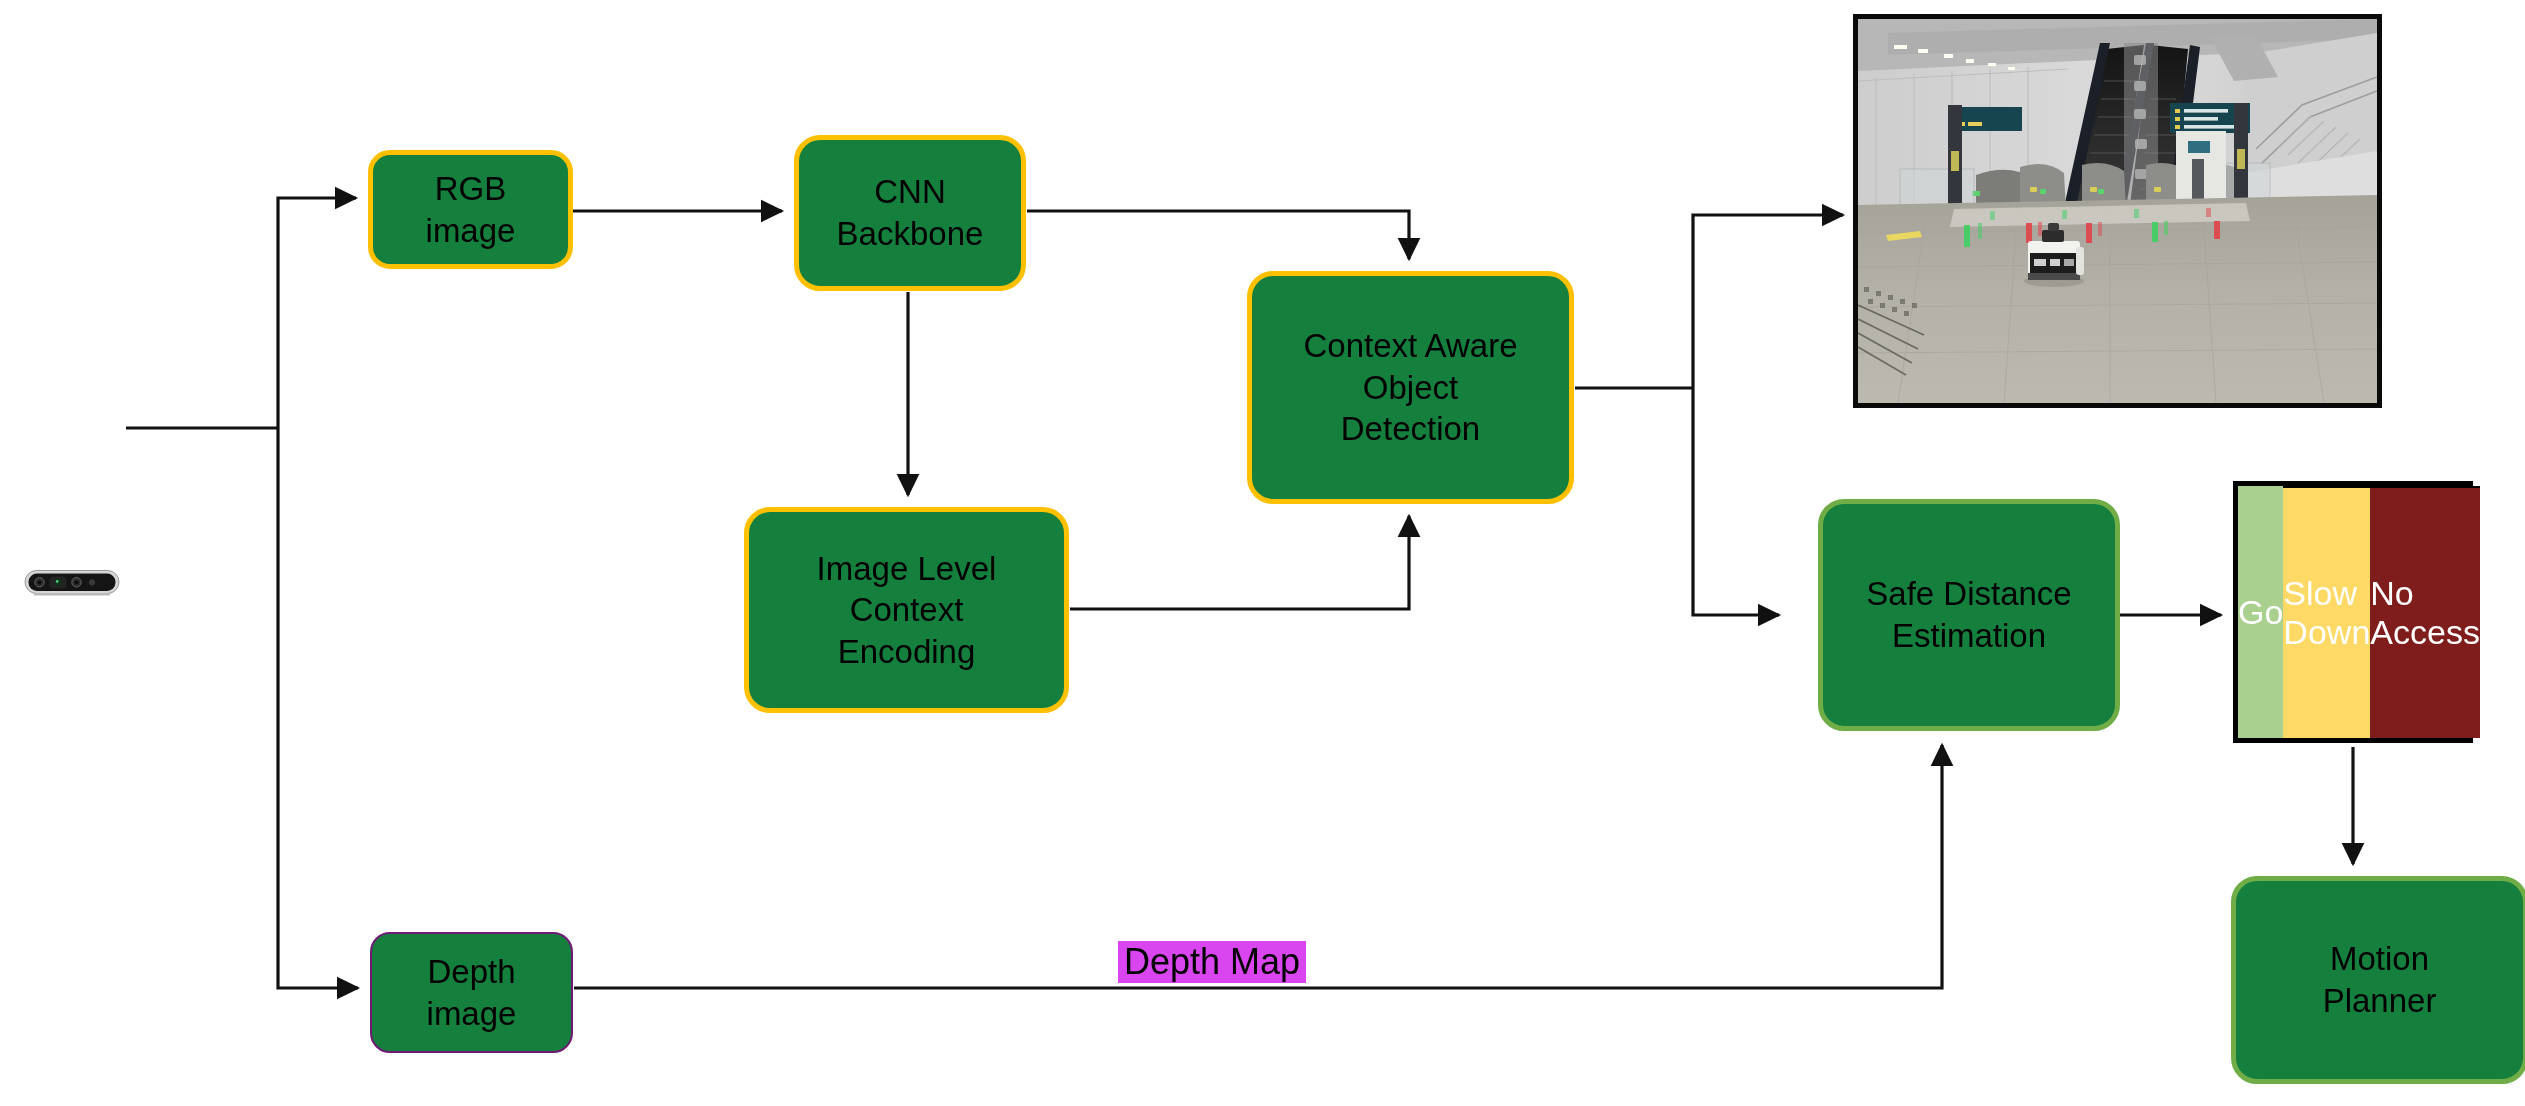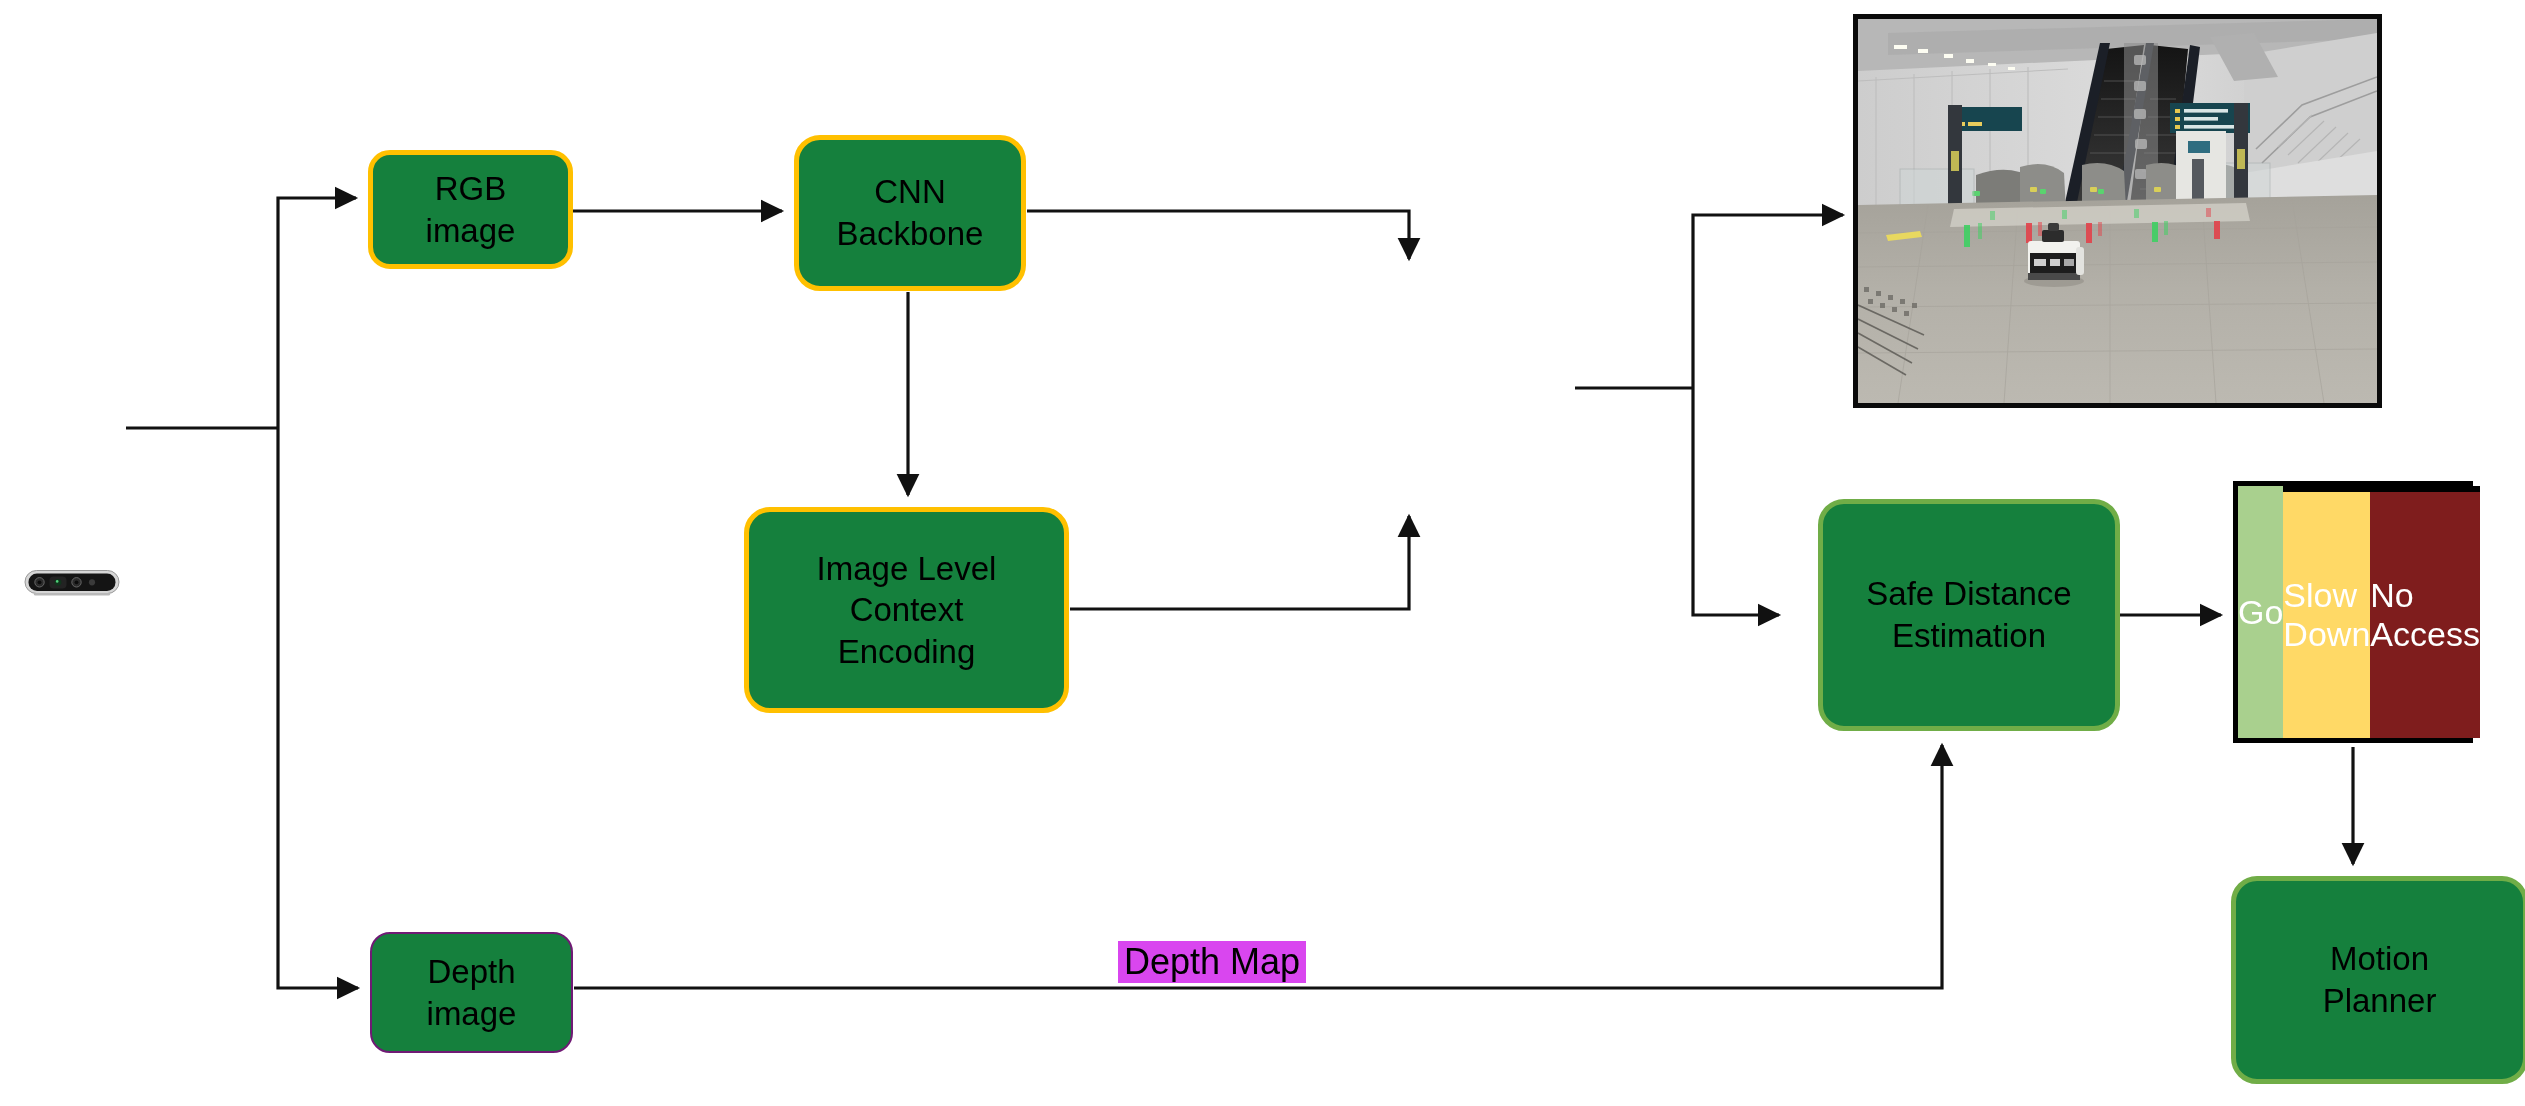--- a/index.html
+++ b/index.html
@@ -89,21 +89,21 @@
   }
   .decision-row {
     flex: 1 1 0;
     display: flex;
     align-items: center;
     justify-content: center;
     font-size: 34px;
     color: #ffffff;
     box-sizing: border-box;
   }
-  .decision-row + .decision-row { border-top: 6px solid #000000; }
+  .decision-row + .decision-row { border-top: 2px solid #000000; }
 
   
   #label-depth-map {
     position: absolute;
     left: 1118px; top: 941px;
     font-size: 36px;
     color: #000000;
     z-index: 4;
     background: #d946ef;
     padding: 0 6px;
@@ -182,20 +182,23 @@
       <circle cx="68" cy="14.3" r="3.1" fill="#3a3a3a"></circle>
     </svg>
   </div>
 
   <div class="node node-amber" id="node-rgb-image">RGB
 image</div>
 
   <div class="node node-amber" id="node-cnn-backbone">CNN
 Backbone</div>
 
+  <div class="node node-amber" id="node-context-aware">Context Aware
+Object
+Detection</div>
 
   <div class="node node-amber" id="node-image-context">Image Level
 Context
 Encoding</div>
 
   <div class="node node-green" id="node-safe-distance">Safe Distance
 Estimation</div>
 
   <div class="node node-green" id="node-motion-planner">Motion
 Planner</div>

